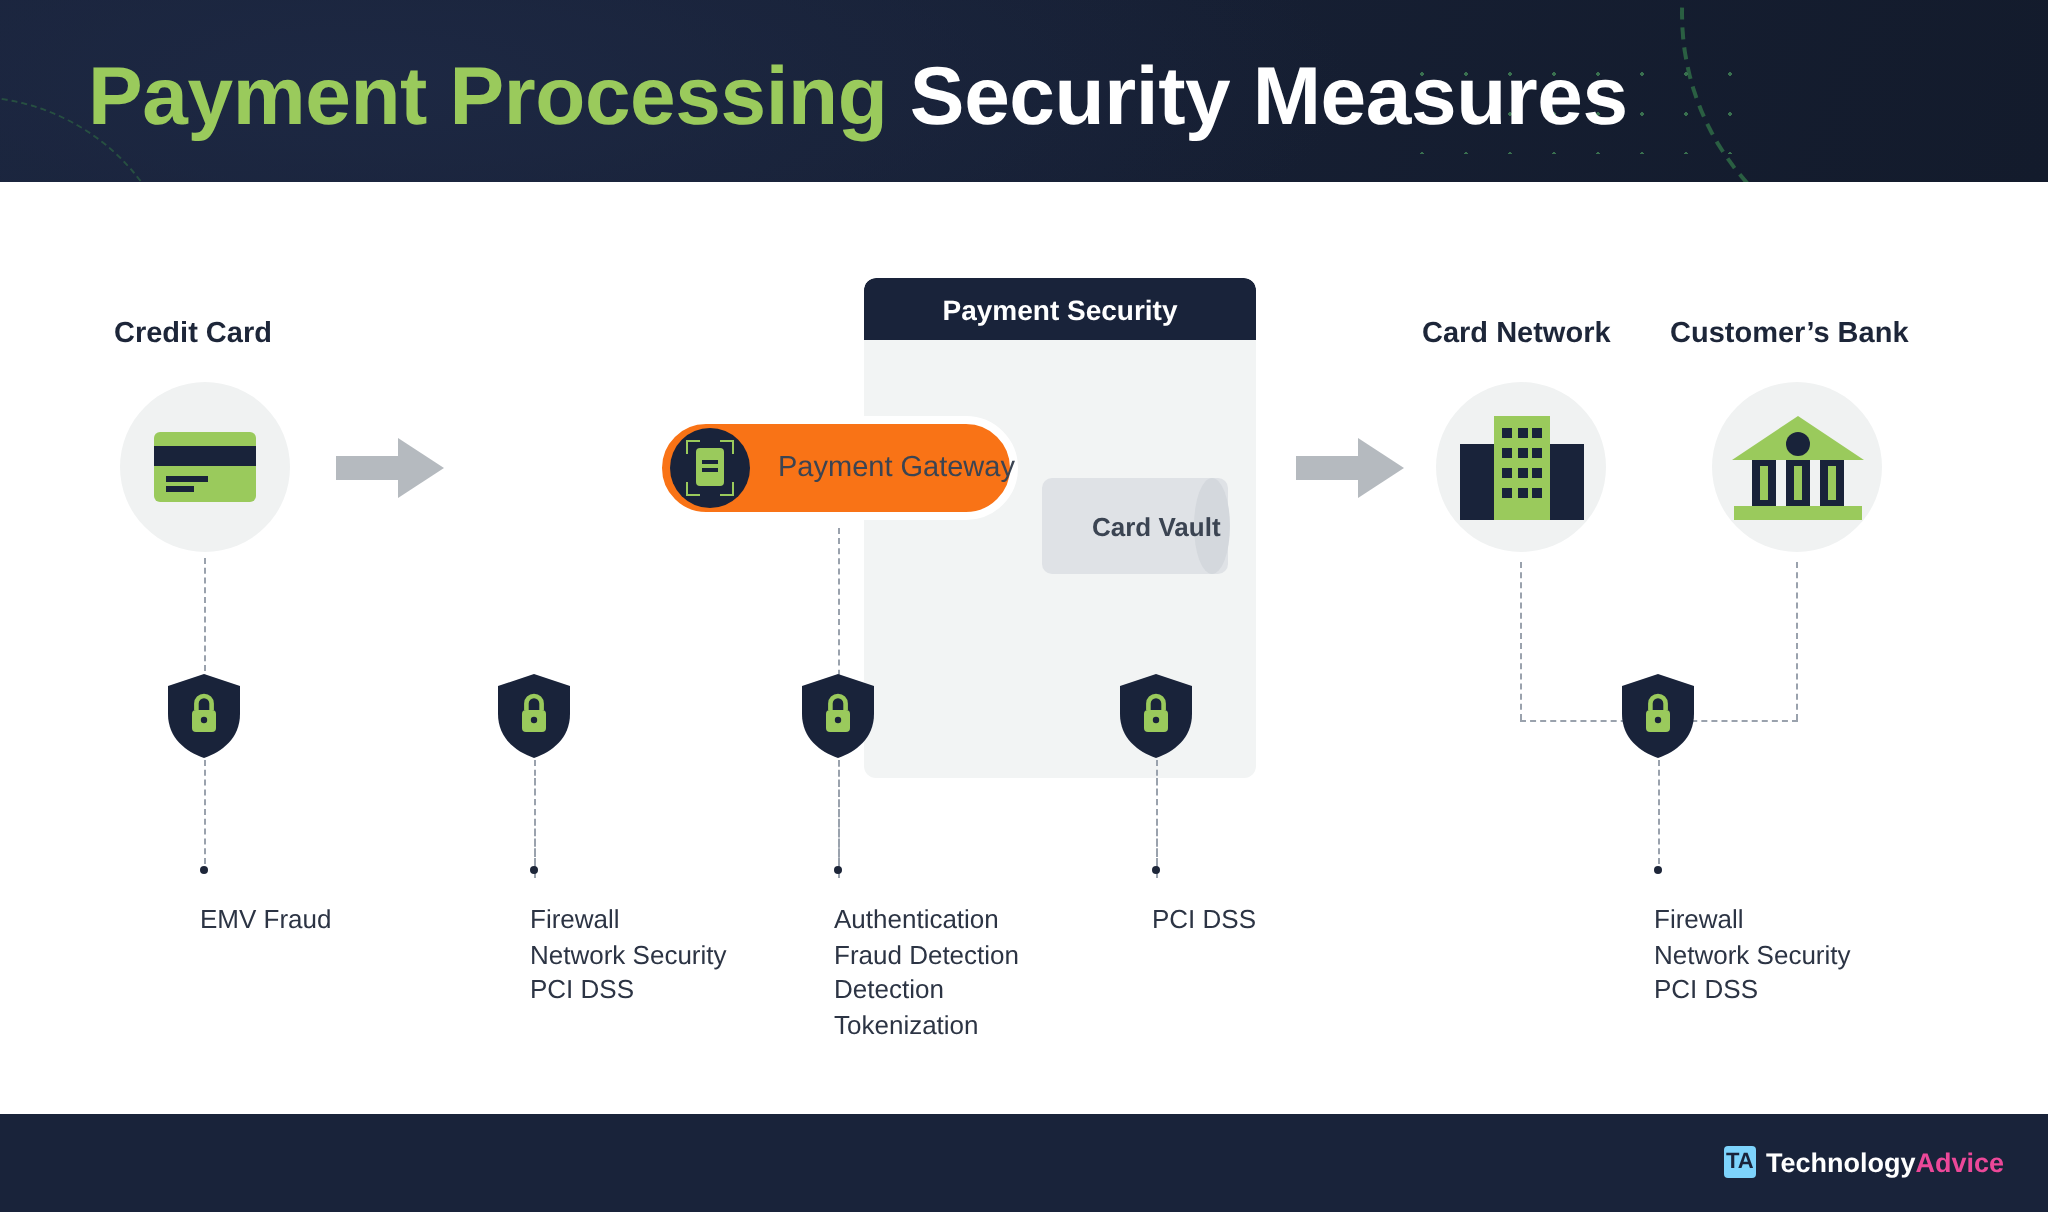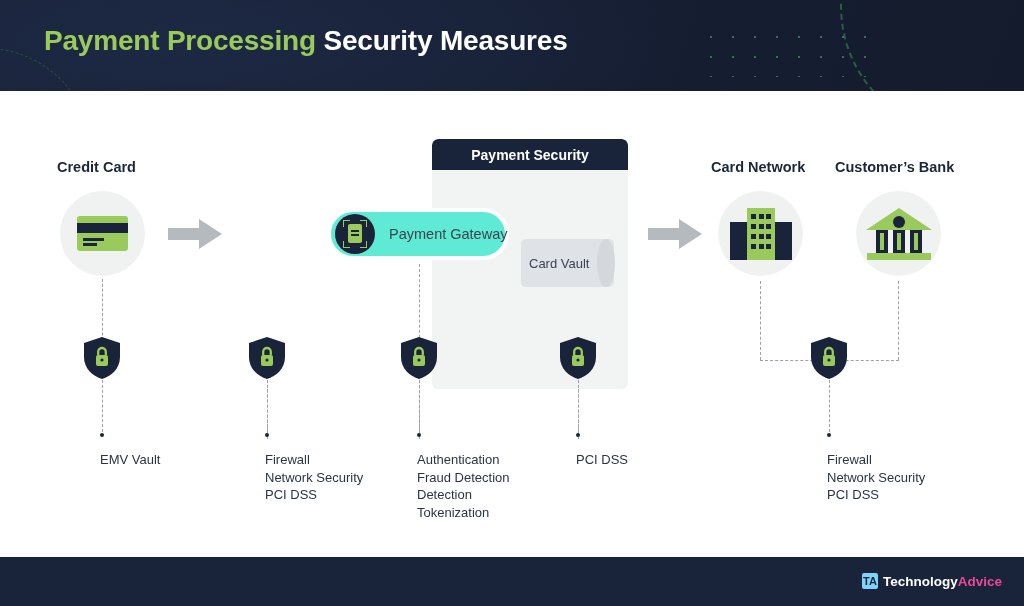--- a/index.html
+++ b/index.html
@@ -32,21 +32,21 @@
     border:2px dashed #2f6b46;border-radius:50%;
     opacity:.85;
   }
   .hdr-arc-bl{
     position:absolute;left:-120px;top:48px;width:210px;height:210px;
     border:1.5px dashed #2c6142;border-radius:50%;
     opacity:.7;
   }
   .hdr-title{
     position:absolute;left:44px;top:25px;
-    font-size:28px;font-weight:bold;letter-spacing:-0.2px;
+    font-size:41px;font-weight:bold;letter-spacing:-0.2px;
     white-space:nowrap;
   }
   .t-green{color:#9aca5c;}
   .t-white{color:#ffffff;}
 
   
   .canvas{position:absolute;left:0;top:91px;width:1024px;height:580px;background:#fff;}
 
   
   .caption{
@@ -92,21 +92,21 @@
   .sysbox{position:absolute;border-radius:6px;overflow:hidden;background:#f2f4f4;}
   .sysbox-head{
     height:31px;background:#19233a;color:#ffffff;
     display:flex;align-items:center;justify-content:center;
     font-size:14px;font-weight:bold;border-radius:6px 6px 0 0;
   }
 
   
   .pill{
     position:absolute;height:52px;border-radius:26px;
-    background:#5eead4;border:4px solid #ffffff;
+    background:#f97316;border:4px solid #ffffff;
     display:flex;align-items:center;
     box-sizing:border-box;
   }
   .pill-ico{
     width:40px;height:40px;border-radius:50%;background:#19233a;
     margin-left:4px;position:relative;flex:0 0 auto;
   }
   .doc{position:absolute;left:13px;top:10px;width:14px;height:19px;border-radius:2px;background:#9aca5c;}
   .doc b{position:absolute;left:3px;width:8px;height:1.6px;background:#19233a;display:block;}
   .brk{position:absolute;width:6px;height:6px;border:1.6px solid #9aca5c;}
@@ -124,21 +124,21 @@
   }
   .cyl{
     position:absolute;background:#dfe2e6;border-radius:5px;
     display:flex;align-items:center;
     font-size:13px;color:#3b4452;
   }
   .cyl .cap{
     position:absolute;right:-1px;top:0;width:18px;height:100%;
     border-radius:50%;background:#d4d8dd;
   }
-  .cyl .txt{position:relative;z-index:2;padding-left:8px;}
+  .cyl .txt{position:relative;z-index:2;padding-left:25px;font-weight:bold;}
 
   
   .vline{position:absolute;width:0;border-left:1.3px dashed #9aa2ad;}
   .hline{position:absolute;height:0;border-top:1.3px dashed #9aa2ad;}
   .dot{position:absolute;width:4px;height:4px;border-radius:50%;background:#1d2639;}
 
   
   .shield{position:absolute;width:36px;height:42px;}
   .shield svg{display:block;}
 
@@ -322,21 +322,21 @@
     <div class="vline" style="left:419px;top:289px;height:52px;"></div>
     <div class="dot" style="left:417px;top:342px;"></div>
 
     <div class="vline" style="left:578px;top:289px;height:52px;"></div>
     <div class="dot" style="left:576px;top:342px;"></div>
 
     <div class="vline" style="left:829px;top:289px;height:52px;"></div>
     <div class="dot" style="left:827px;top:342px;"></div>
 
     <div class="lbl" style="left:100px;top:360px;">
-      <div>EMV Vault</div>
+      <div>EMV Fraud</div>
     </div>
 
     <div class="lbl" style="left:265px;top:360px;">
       <div>Firewall</div>
       <div>Network Security</div>
       <div>PCI DSS</div>
     </div>
 
     <div class="lbl" style="left:417px;top:360px;">
       <div>Authentication</div>

